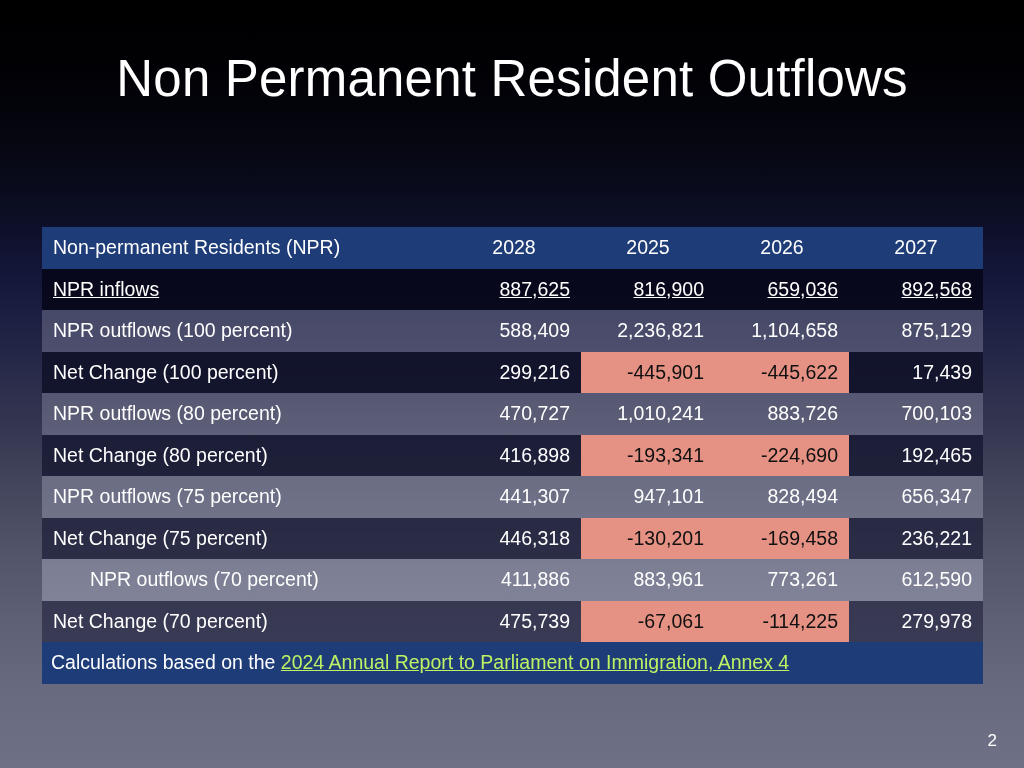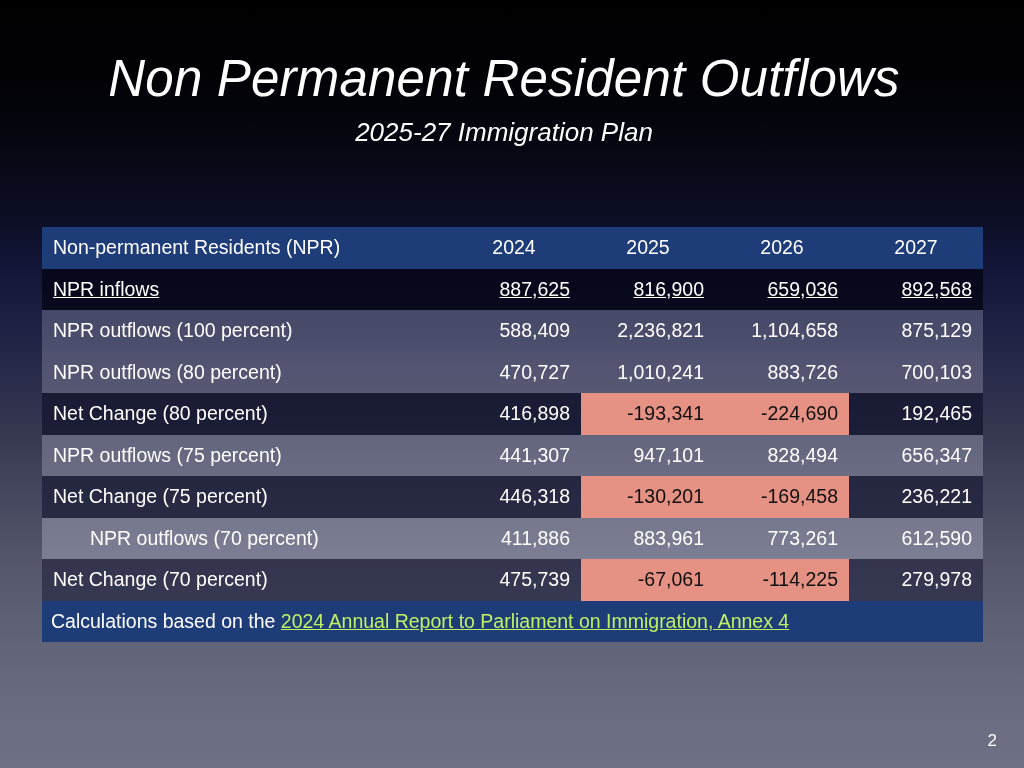--- a/index.html
+++ b/index.html
@@ -34,24 +34,23 @@
         #5e6076 81%,
         #686a80 90%,
         #6e7085 100%);
     overflow: hidden;
   }
 
   
   .title-block {
     position: absolute;
     top: 50px;
-    left: 8px;
+    left: 16px;
     width: 992px;
     text-align: center;
-    font-style: italic;
   }
 
   .slide-title {
     font-size: 51px;
     line-height: 58px;
     font-weight: 400;
     color: #ffffff;
     letter-spacing: 0.2px;
     white-space: nowrap;
   }
@@ -157,37 +156,36 @@
     line-height: 20px;
   }
 </style>
 </head>
 <body>
 
 <div class="slide">
 
   <div class="title-block">
     <div class="slide-title">Non Permanent Resident Outflows</div>
-    <div class="slide-subtitle">2025-27 Immigration Plan</div>
   </div>
 
   <div class="table-wrap">
     <table class="npr">
       <colgroup>
         <col class="c-label">
         <col class="c-y">
         <col class="c-y">
         <col class="c-y">
         <col class="c-y">
       </colgroup>
 
       <thead>
         <tr>
           <th class="h-label">Non-permanent Residents (NPR)</th>
-          <th class="h-year">2024</th>
+          <th class="h-year">2028</th>
           <th class="h-year">2025</th>
           <th class="h-year">2026</th>
           <th class="h-year">2027</th>
         </tr>
       </thead>
 
       <tbody id="npr-body">
           <tr class="r-dark lv0">
             <td class="lbl">NPR inflows</td>
             <td class="num">887,625</td>
@@ -195,20 +193,27 @@
             <td class="num">659,036</td>
             <td class="num">892,568</td>
           </tr>
           <tr class="r-light lv1">
             <td class="lbl">NPR outflows (100 percent)</td>
             <td class="num">588,409</td>
             <td class="num">2,236,821</td>
             <td class="num">1,104,658</td>
             <td class="num">875,129</td>
           </tr>
+          <tr class="r-dark lv2">
+            <td class="lbl">Net Change (100 percent)</td>
+            <td class="num">299,216</td>
+            <td class="num hl">-445,901</td>
+            <td class="num hl">-445,622</td>
+            <td class="num">17,439</td>
+          </tr>
           <tr class="r-light lv3">
             <td class="lbl">NPR outflows (80 percent)</td>
             <td class="num">470,727</td>
             <td class="num">1,010,241</td>
             <td class="num">883,726</td>
             <td class="num">700,103</td>
           </tr>
           <tr class="r-dark lv4">
             <td class="lbl">Net Change (80 percent)</td>
             <td class="num">416,898</td>

